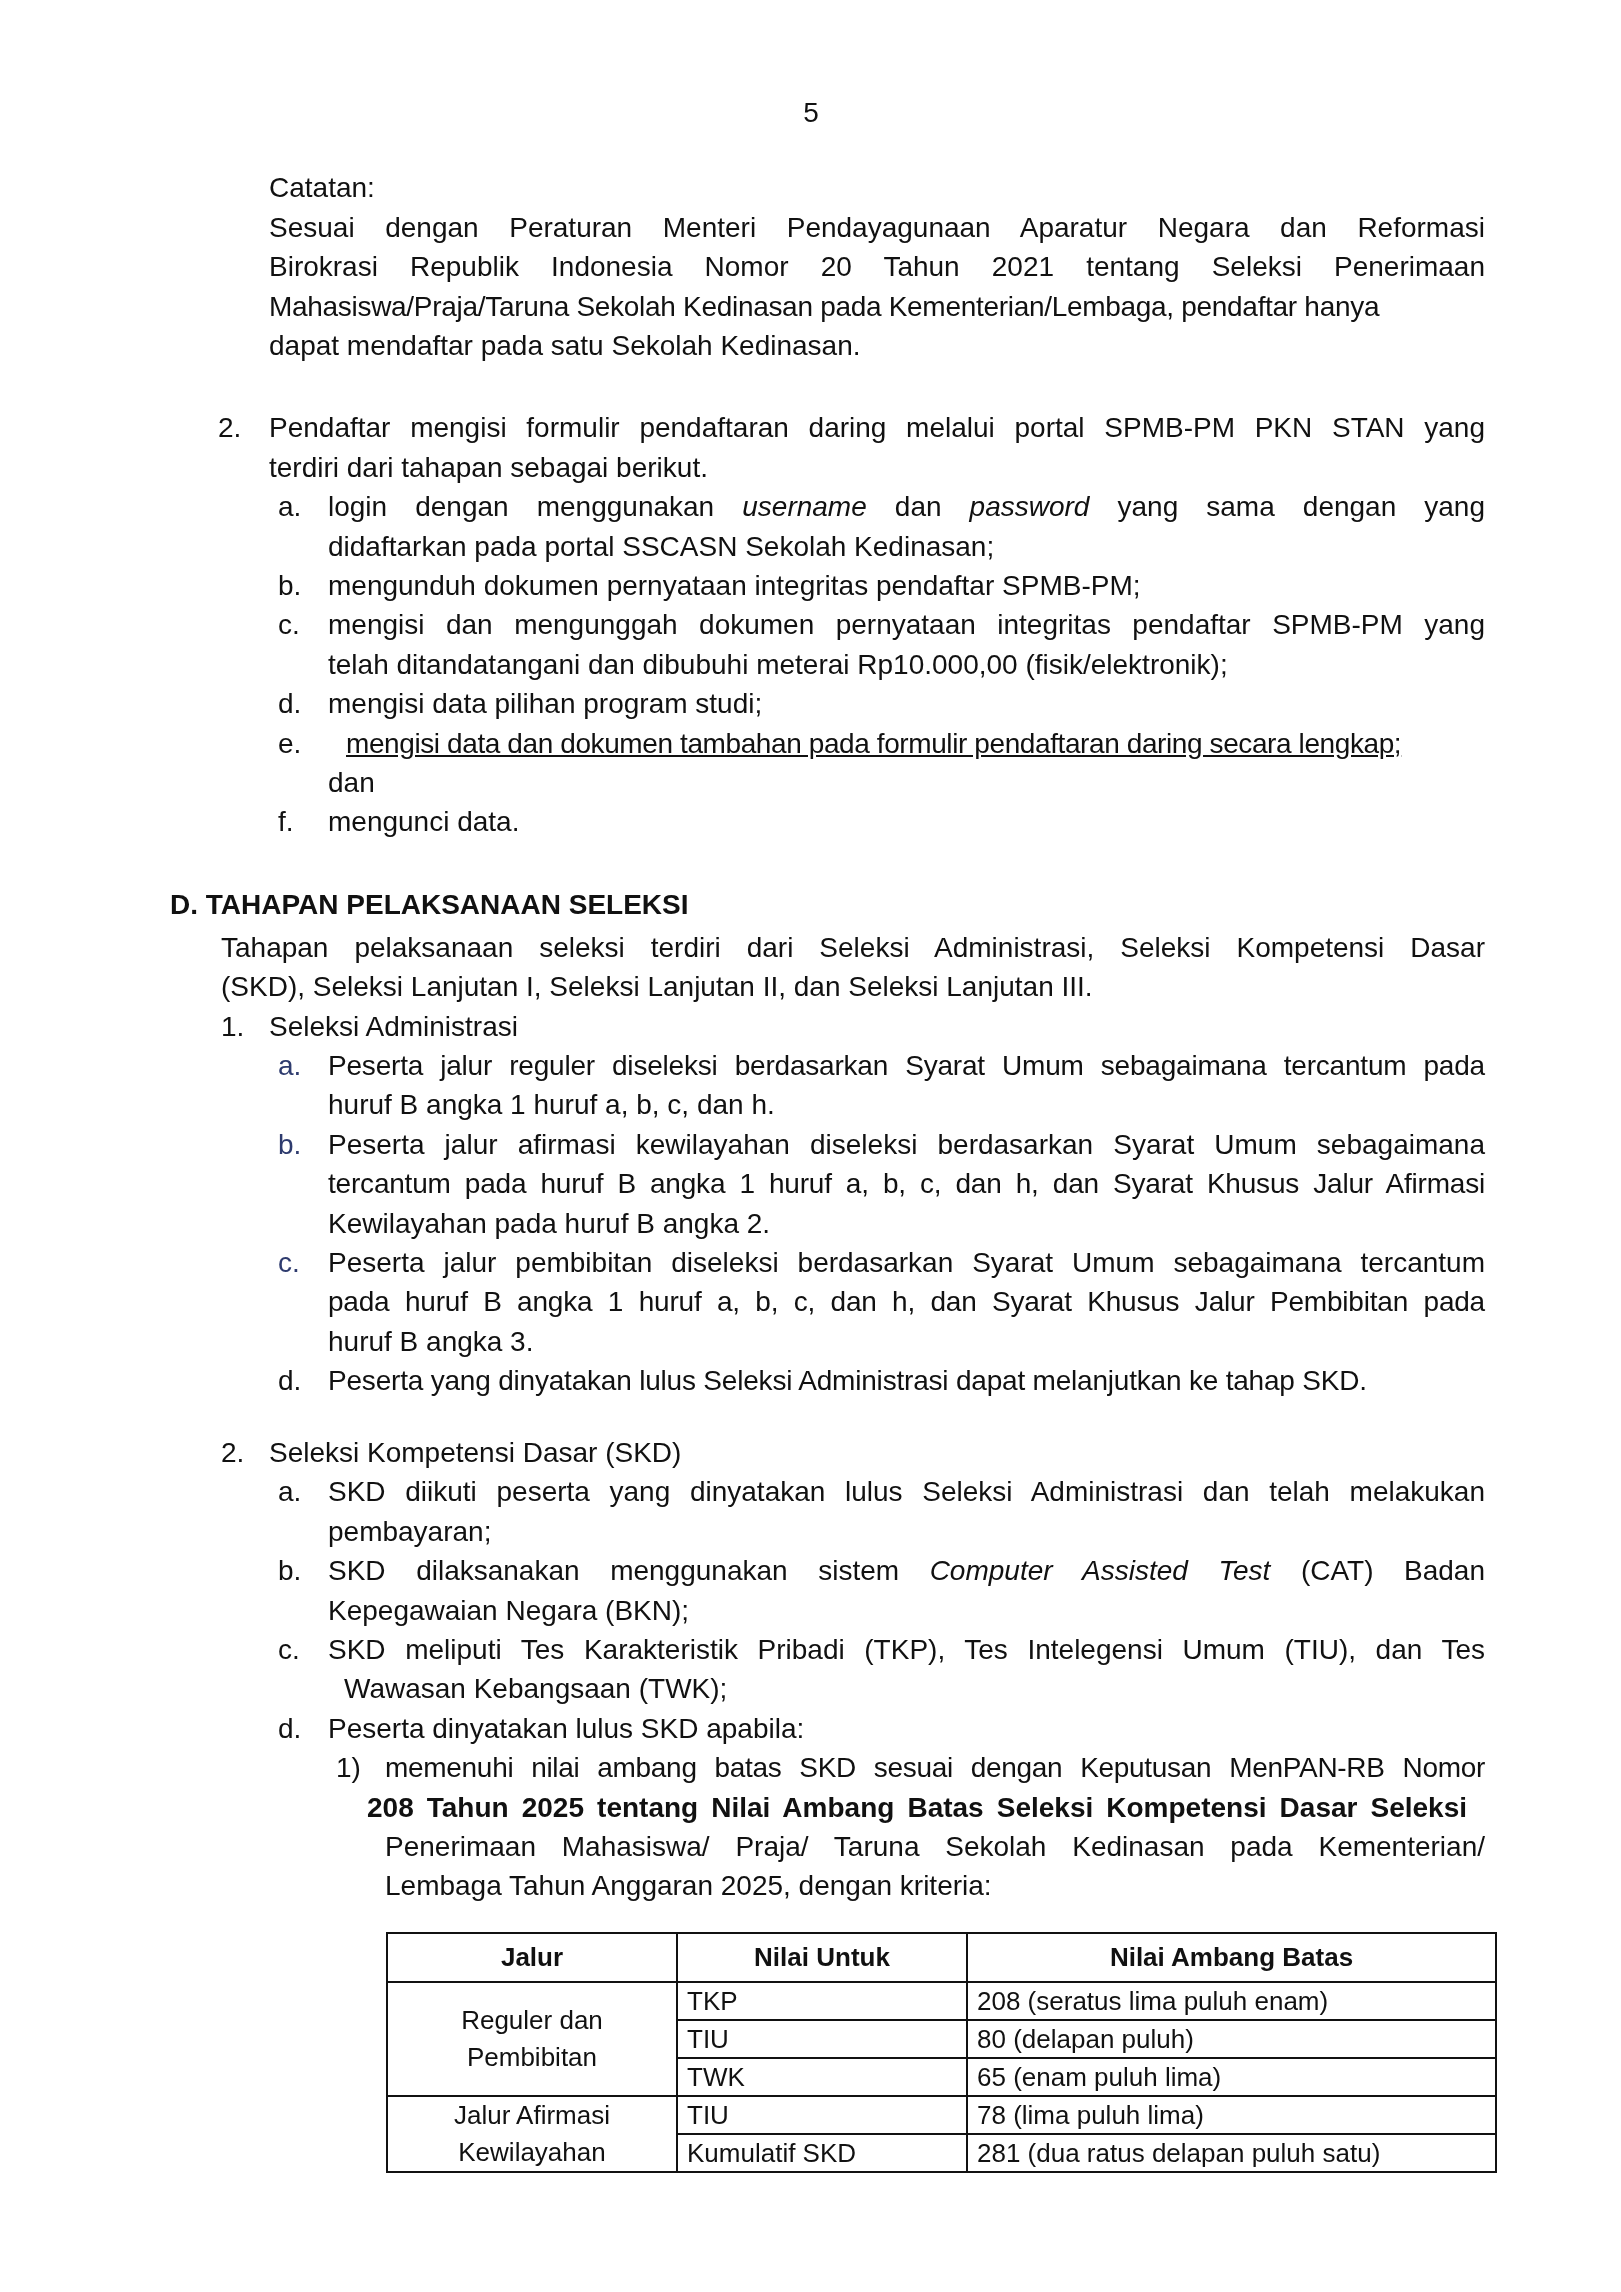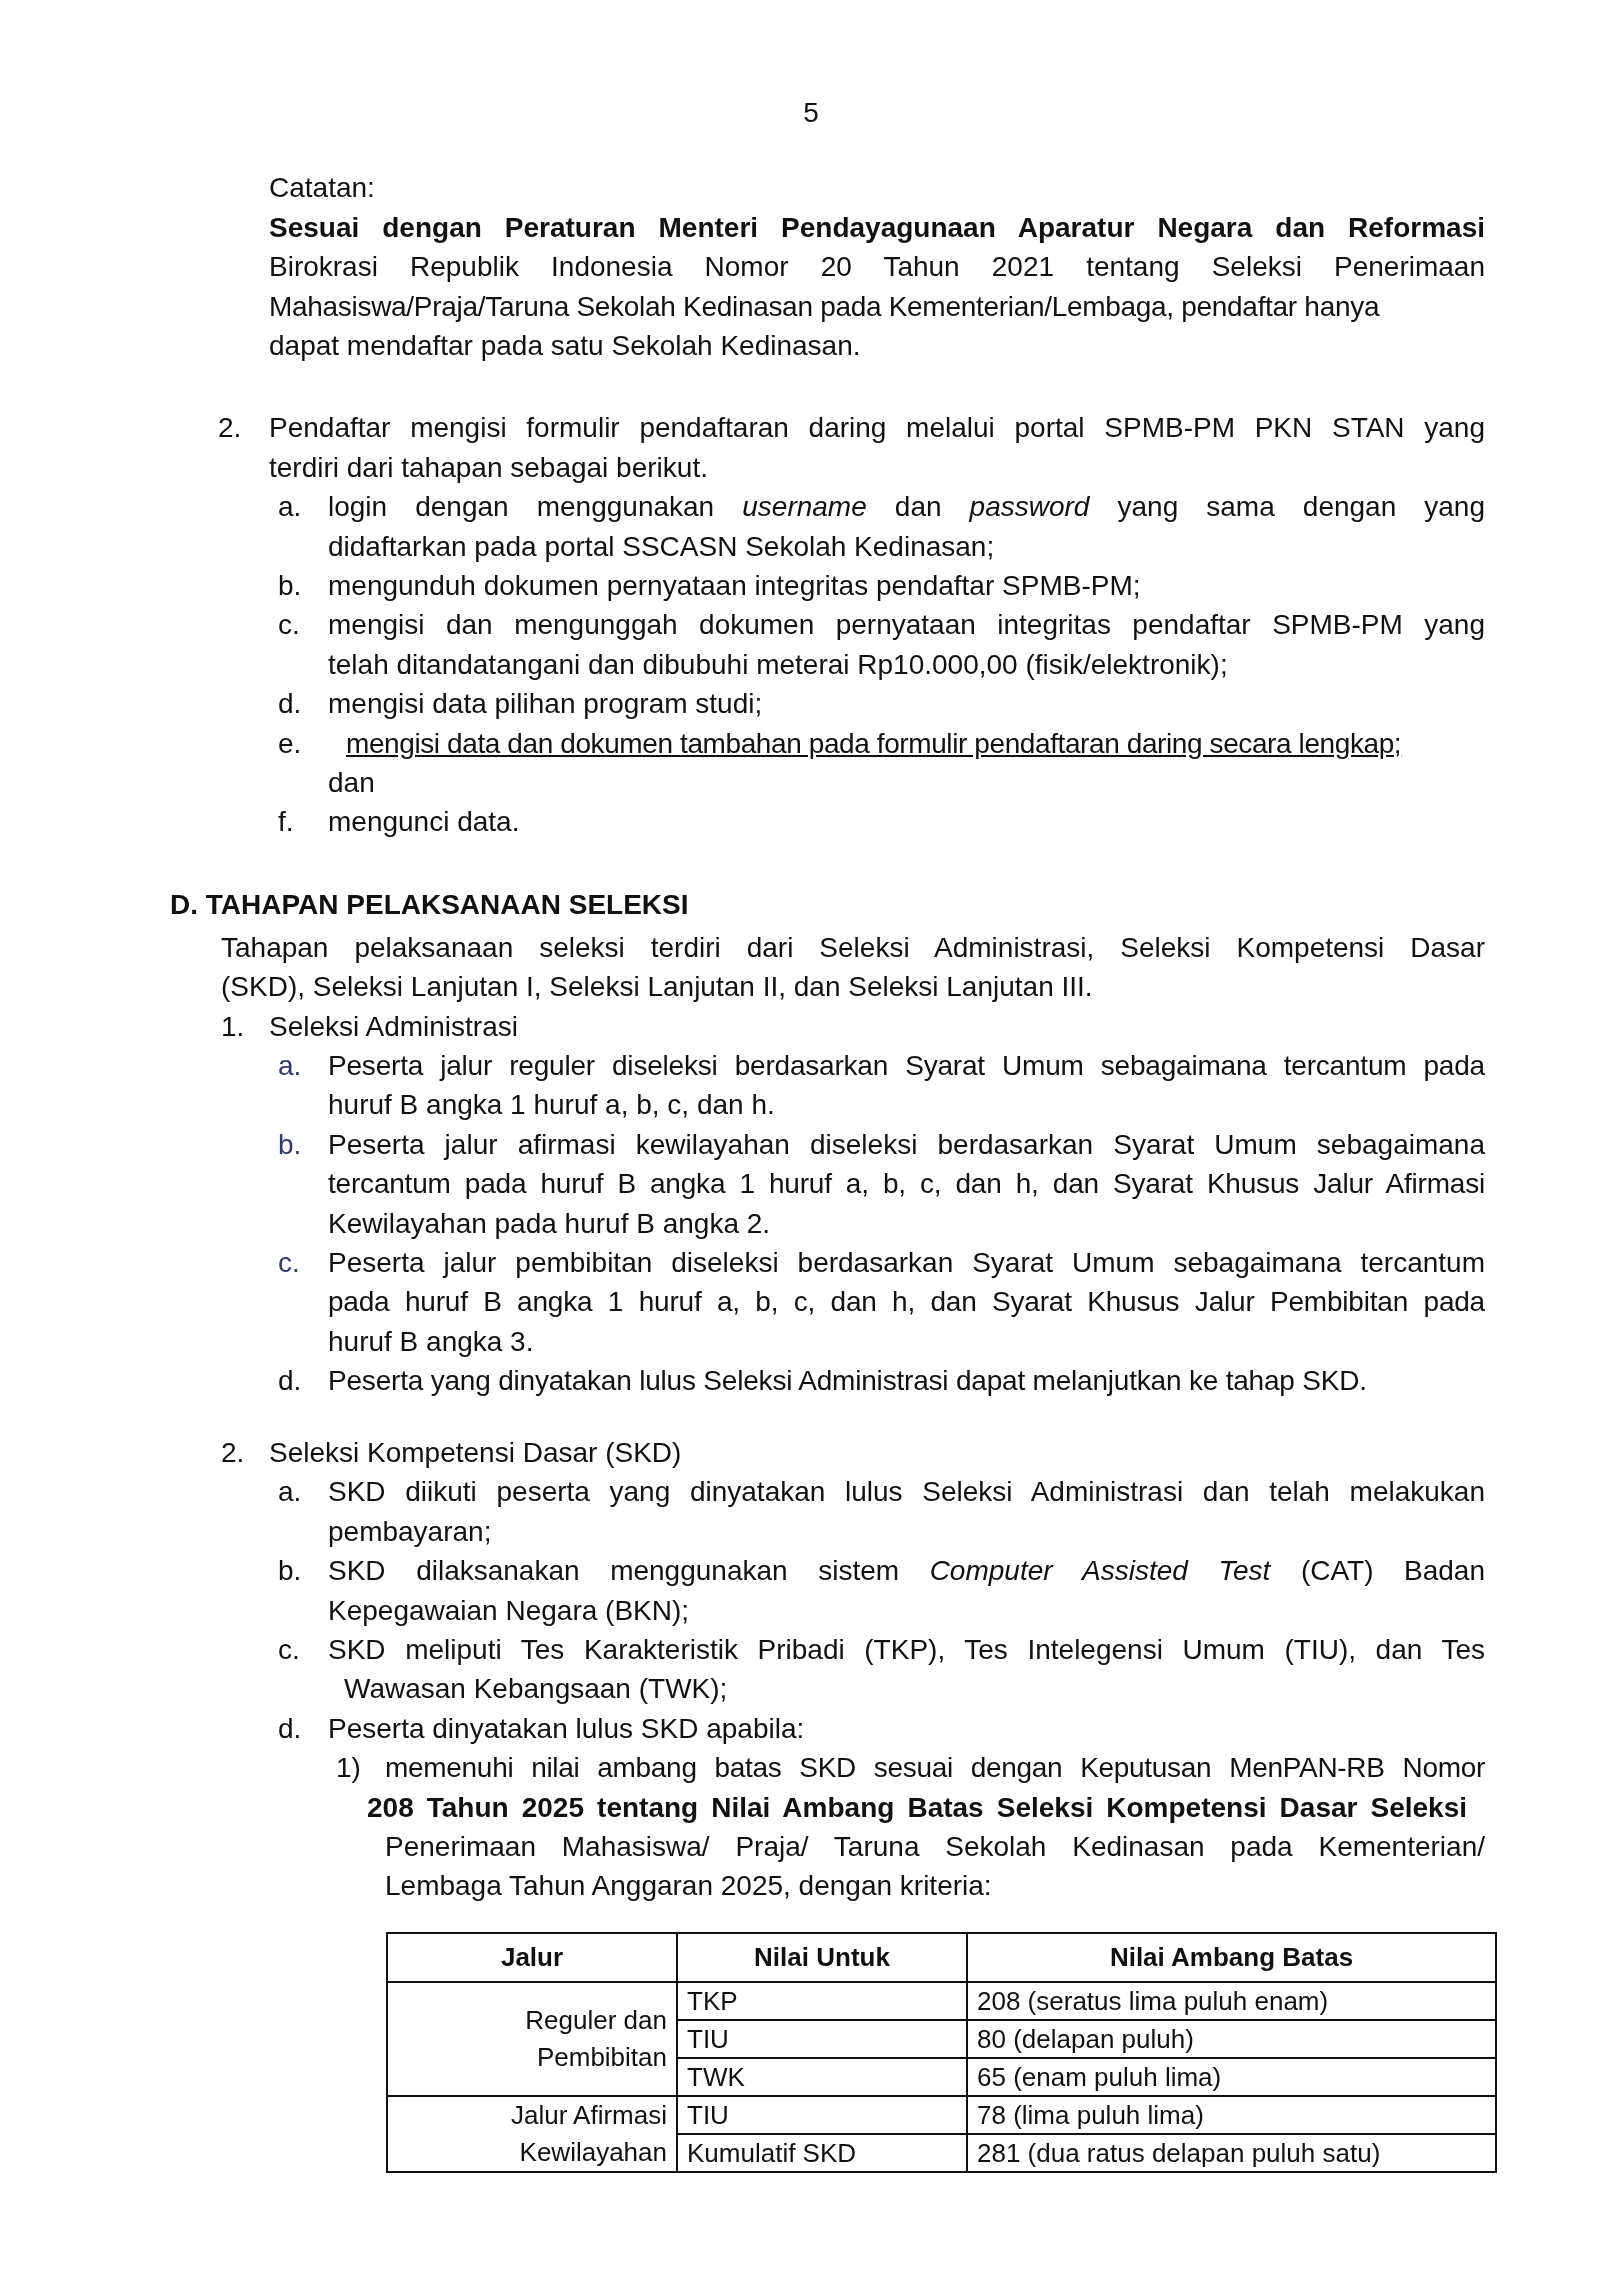--- a/index.html
+++ b/index.html
@@ -14,31 +14,31 @@
   .marker { position: absolute; line-height: 39px; }
   .blue { color: #2e3b6e; }
   .heading { font-weight: bold; }
   em { font-style: italic; }
   table.crit {
     position: absolute; left: 386px; top: 1932px; width: 1111px;
     border-collapse: collapse; font-size: 26px;
   }
   table.crit th, table.crit td { border: 2.2px solid #111; padding: 0 9px; height: 36px; }
   table.crit th { font-weight: bold; text-align: center; height: 47px; }
-  table.crit td.jalur { text-align: right; vertical-align: middle; line-height: 37px; }
+  table.crit td.jalur { text-align: center; vertical-align: middle; line-height: 37px; }
   table.crit col.c1 { width: 290px; }
   table.crit col.c2 { width: 290px; }
 </style>
 </head>
 <body>
 
 <div class="page-num">5</div>
 
 <div class="line" style="left:269px;top:168px;">Catatan:</div>
-<div class="line just" style="left:269px;top:208px;width:1216px;font-weight:bold;">Sesuai dengan Peraturan Menteri Pendayagunaan Aparatur Negara dan Reformasi</div>
+<div class="line just" style="left:269px;top:208px;width:1216px;">Sesuai dengan Peraturan Menteri Pendayagunaan Aparatur Negara dan Reformasi</div>
 <div class="line just" style="left:269px;top:247px;width:1216px;">Birokrasi Republik Indonesia Nomor 20 Tahun 2021 tentang Seleksi Penerimaan</div>
 <div class="line" style="left:269px;top:287px;width:1216px;letter-spacing:-0.3px;">Mahasiswa/Praja/Taruna Sekolah Kedinasan pada Kementerian/Lembaga, pendaftar hanya</div>
 <div class="line" style="left:269px;top:326px;">dapat mendaftar pada satu Sekolah Kedinasan.</div>
 
 <div class="marker" style="left:218px;top:408px;">2.</div>
 <div class="line just" style="left:269px;top:408px;width:1216px;">Pendaftar mengisi formulir pendaftaran daring melalui portal SPMB-PM PKN STAN yang</div>
 <div class="line" style="left:269px;top:448px;">terdiri dari tahapan sebagai berikut.</div>
 
 <div class="marker" style="left:278px;top:487px;">a.</div>
 <div class="line just" style="left:328px;top:487px;width:1157px;">

